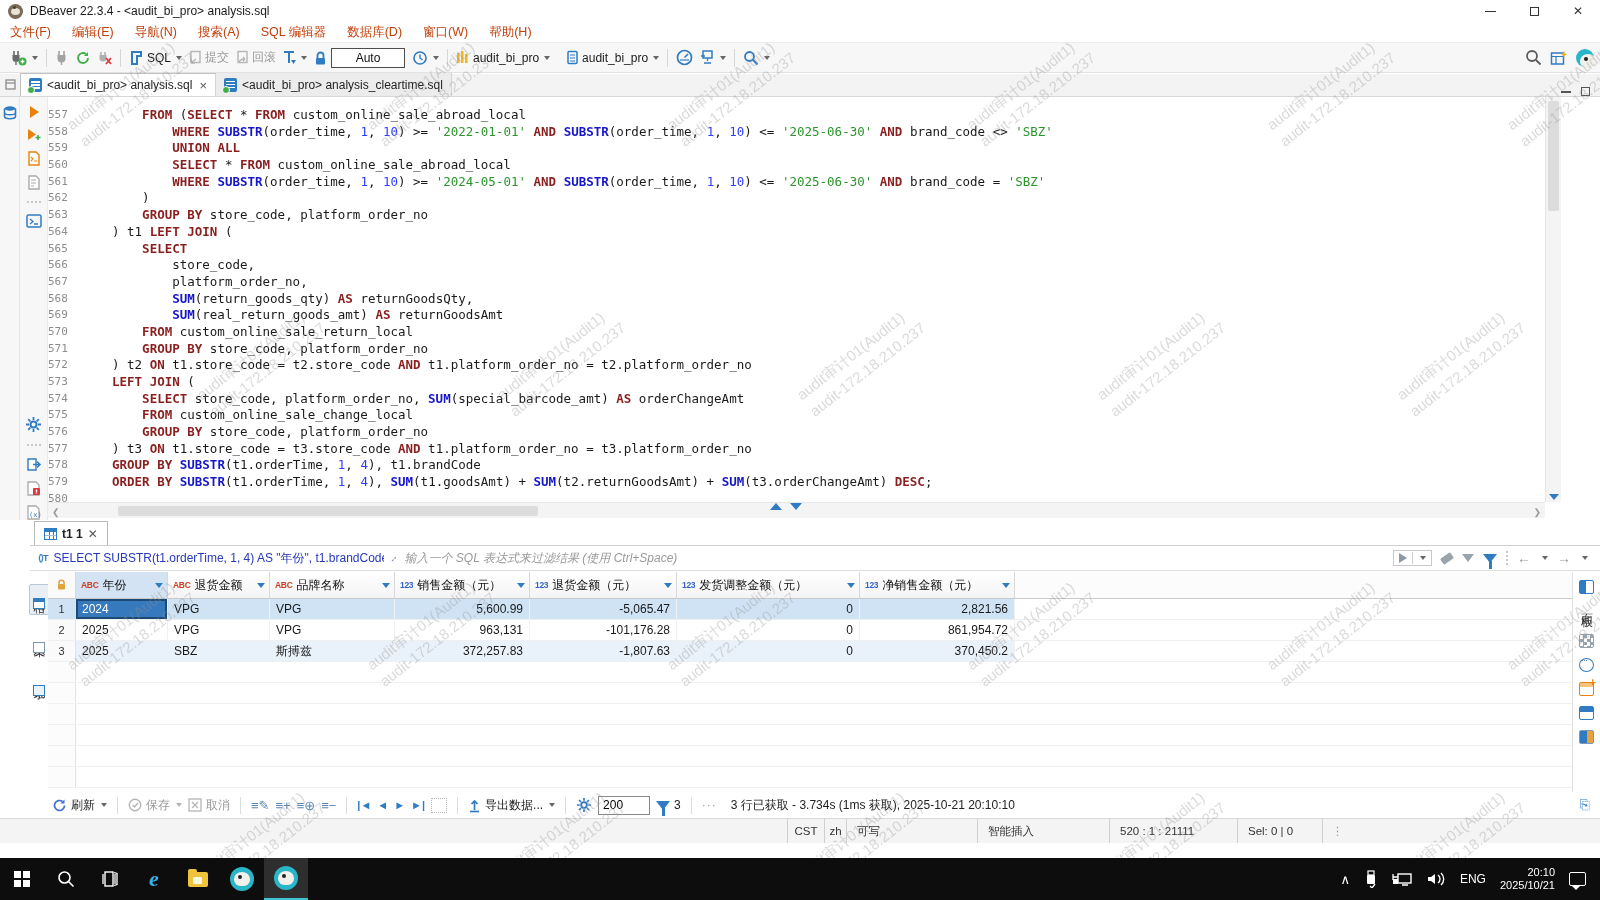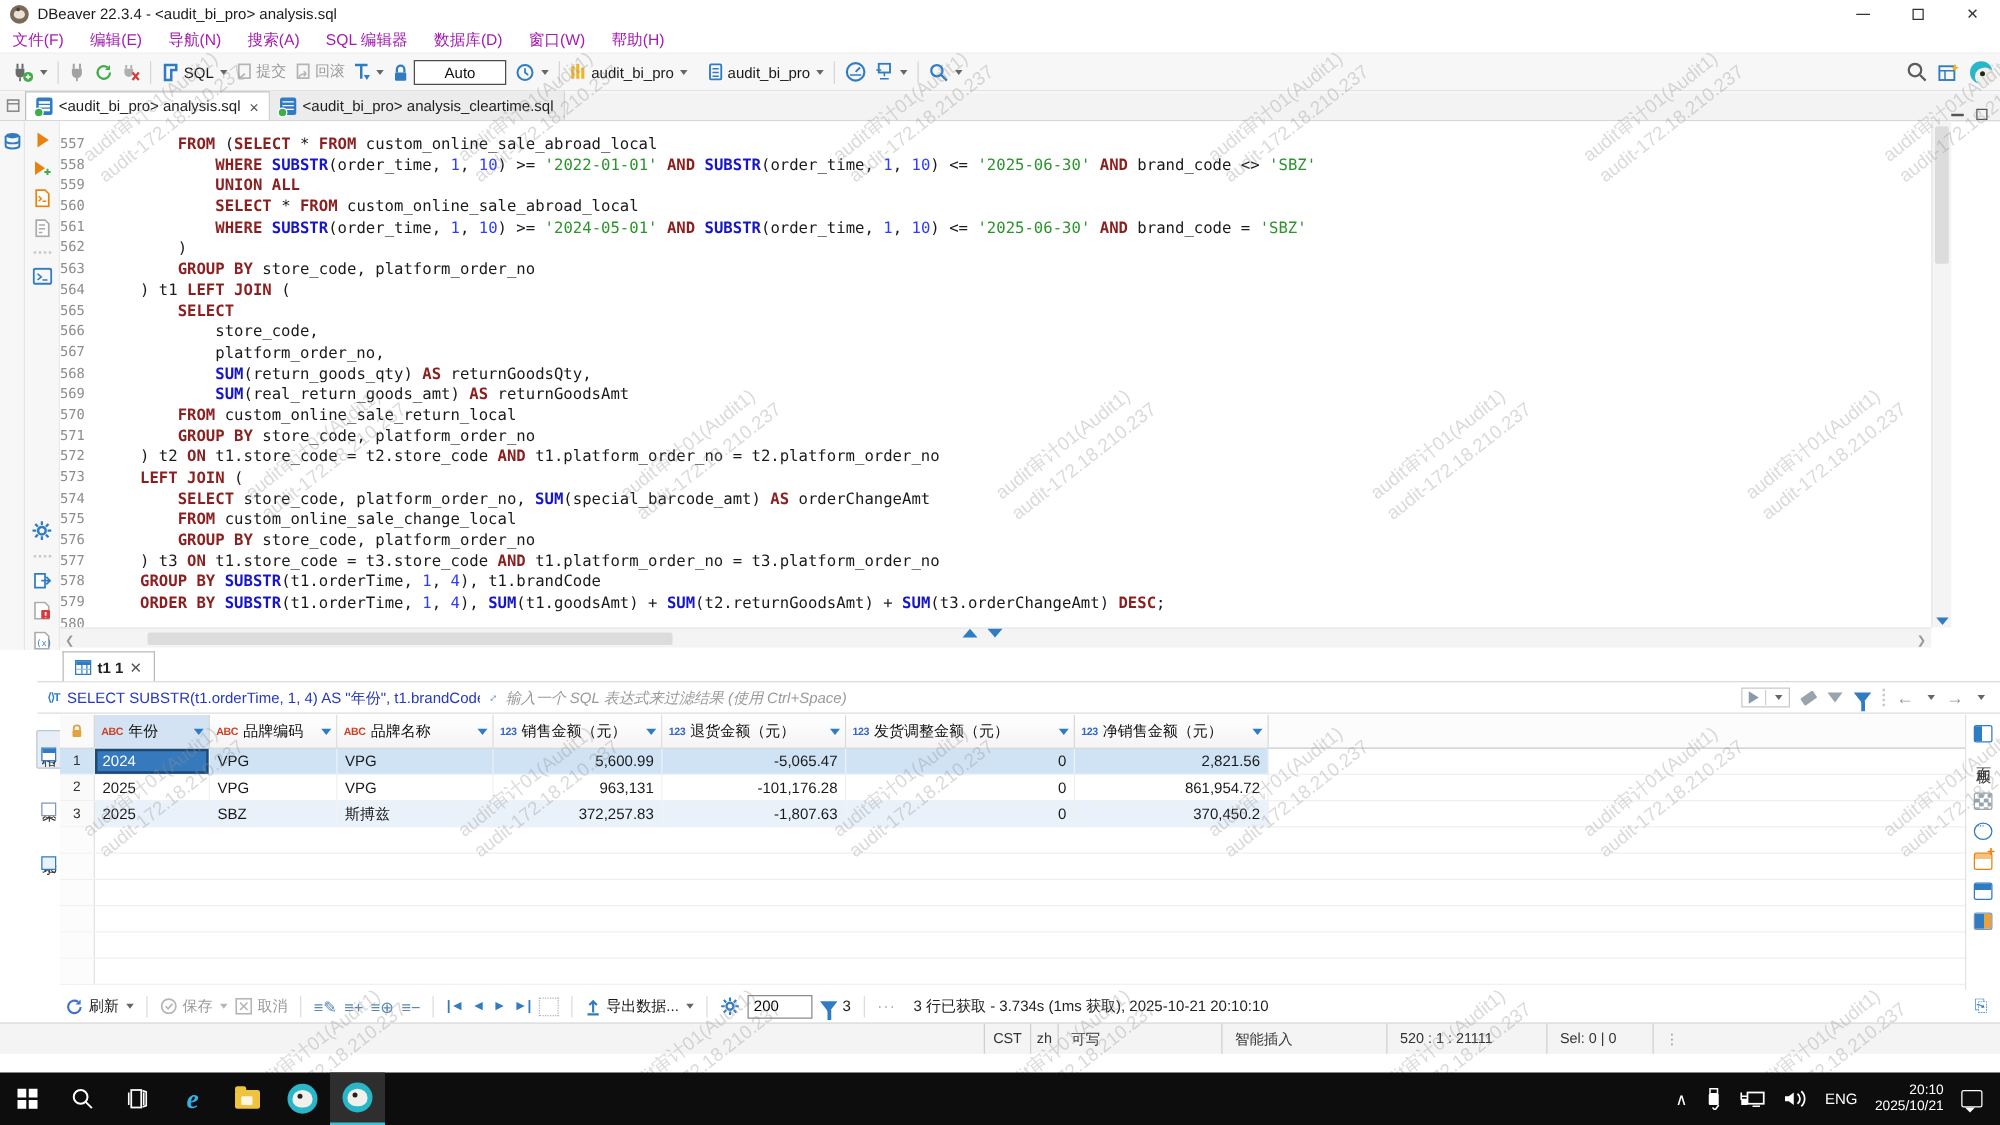--- a/index.html
+++ b/index.html
@@ -14,21 +14,21 @@
   .app-icon:before{content:"";position:absolute;left:3px;top:4px;width:9px;height:7px;border-radius:50%;background:#e9e2d6;}
   .app-icon:after{content:"";position:absolute;left:5px;top:2px;width:3px;height:3px;border-radius:50%;background:#4a3f33;}
   .win-btns{margin-left:auto;display:flex;height:22px;}
   .win-btn{width:44px;height:22px;display:flex;align-items:center;justify-content:center;color:#333;font-size:12px;}
   .wb-min{width:11px;height:1px;background:#333;display:inline-block;}
   .wb-max{width:9px;height:9px;border:1px solid #333;display:inline-block;}
 
   
   .menubar{left:0;top:22px;width:1600px;height:21px;background:#fff;display:flex;align-items:center;
            font-size:12.5px;border-bottom:1px solid #ededed;padding-left:10px;}
-  .mi{margin-right:21px;color:#a21caf;}
+  .mi{margin-right:21px;color:#c2410c;}
 
   
   .toolbar{left:0;top:43px;width:1600px;height:30px;background:#f7f7f7;border-bottom:1px solid #e2e2e2;
            display:flex;align-items:center;font-size:12px;padding-left:6px;}
   .tsep{width:1px;height:18px;background:#d6d6d6;margin:0 5px;flex:0 0 auto;}
   .tbtn{display:flex;align-items:center;gap:3px;padding:2px 3px;flex:0 0 auto;}
   .ddn{width:0;height:0;border-left:3.5px solid transparent;border-right:3.5px solid transparent;border-top:4px solid #666;margin-left:2px;}
   .dis{color:#9a9a9a;}
   .autobox{width:74px;height:20px;border:1px solid #4d4d4d;background:#fff;display:flex;align-items:center;justify-content:center;font-size:12px;color:#111;}
   .tb-right{margin-left:auto;display:flex;align-items:center;margin-right:6px;gap:8px;}
@@ -442,21 +442,21 @@
     <span class="harr" style="left:4px;">❮</span>
     <div class="hthumb"></div>
     <span class="harr" style="right:4px;">❯</span>
   </div>
   <div class="abs sash">
     <i class="up"></i>
     <i class="dn"></i>
   </div>
 
   <div class="abs rtabbar">
-    <div class="rtab" style="margin-left:20px;justify-content:flex-end;">
+    <div class="rtab" style="margin-left:4px;justify-content:flex-end;">
       <span class="gicon"></span>
       <span>t1 1</span>
       <span class="rtx">✕</span>
     </div>
   </div>
 
   <div class="abs filterbar">
     <span class="fico">⟨⟩T</span>
     <span class="fquery">SELECT SUBSTR(t1.orderTime, 1, 4) AS "年份", t1.brandCode A</span>
     <span class="fexp">↕</span>
@@ -502,21 +502,21 @@
           </svg>
       </div>
       <div style="display:flex;">
           <div class="gh colsel" style="width: 92px;">
             <span class="ctype t-abc">ABC</span>
             <span class="clabel">年份</span>
             <span class="farrow"></span>
           </div>
           <div class="gh" style="width: 102px;">
             <span class="ctype t-abc">ABC</span>
-            <span class="clabel">品牌编码</span>
+            <span class="clabel">退货金额</span>
             <span class="farrow"></span>
           </div>
           <div class="gh" style="width: 125px;">
             <span class="ctype t-abc">ABC</span>
             <span class="clabel">品牌名称</span>
             <span class="farrow"></span>
           </div>
           <div class="gh" style="width: 135px;">
             <span class="ctype t-num">123</span>
             <span class="clabel">销售金额（元）</span>

